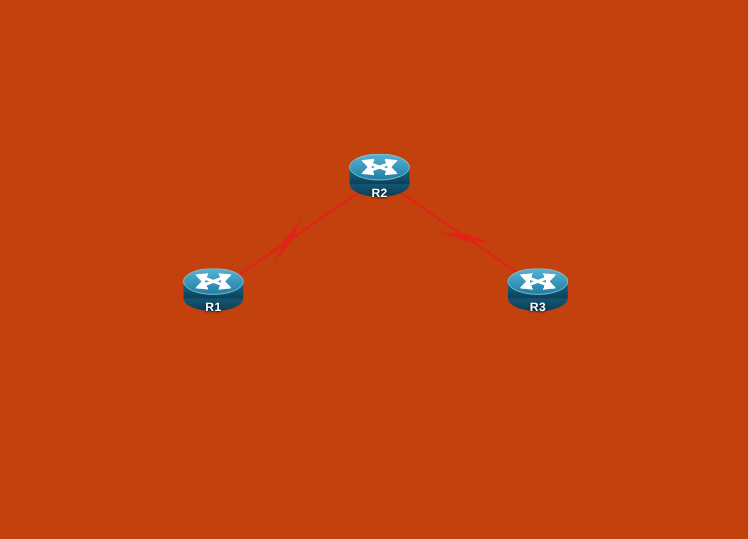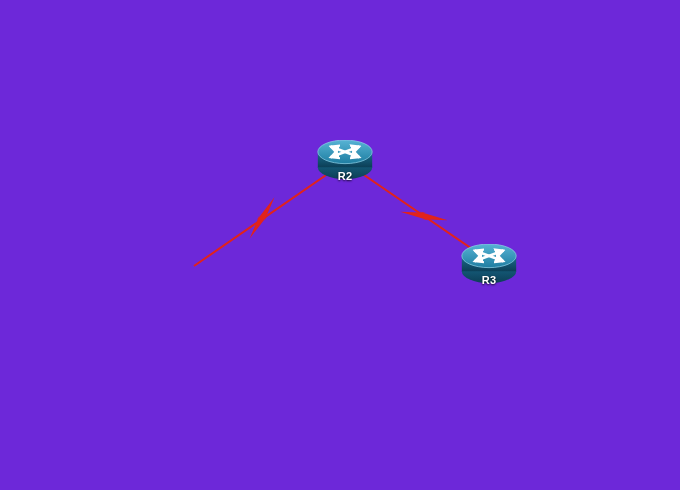--- a/index.html
+++ b/index.html
@@ -5,21 +5,21 @@
   html, body {
     margin: 0;
     padding: 0;
     background: #000000;
     font-family: "Liberation Sans", sans-serif;
   }
   .canvas {
     position: relative;
     width: 680px;
     height: 490px;
-    background: #6d28d9;
+    background: #c2410c;
     overflow: hidden;
   }
   .link-layer {
     position: absolute;
     left: 0;
     top: 0;
     width: 680px;
     height: 490px;
   }
   .node {
@@ -79,20 +79,30 @@
     <svg class="router-icon" viewBox="0 0 64 44">
       <ellipse cx="32" cy="30" rx="30" ry="13" fill="url(#bodyGrad)"></ellipse>
       <rect x="2" y="13" width="60" height="17" fill="url(#bodyGrad)"></rect>
       <ellipse cx="32" cy="13" rx="30" ry="13" fill="url(#topGrad)" stroke="#8fd0e6" stroke-width="0.8"></ellipse>
       <line x1="16" y1="7" x2="48" y2="19" stroke="#ffffff" stroke-width="3" marker-start="url(#arw)" marker-end="url(#arw)"></line>
       <line x1="48" y1="7" x2="16" y2="19" stroke="#ffffff" stroke-width="3" marker-start="url(#arw)" marker-end="url(#arw)"></line>
     </svg>
     <div class="node-label">R2</div>
   </div>
 
+  <div class="node" style="left:165px; top:244px;">
+    <svg class="router-icon" viewBox="0 0 64 44">
+      <ellipse cx="32" cy="30" rx="30" ry="13" fill="url(#bodyGrad)"></ellipse>
+      <rect x="2" y="13" width="60" height="17" fill="url(#bodyGrad)"></rect>
+      <ellipse cx="32" cy="13" rx="30" ry="13" fill="url(#topGrad)" stroke="#8fd0e6" stroke-width="0.8"></ellipse>
+      <line x1="16" y1="7" x2="48" y2="19" stroke="#ffffff" stroke-width="3" marker-start="url(#arw)" marker-end="url(#arw)"></line>
+      <line x1="48" y1="7" x2="16" y2="19" stroke="#ffffff" stroke-width="3" marker-start="url(#arw)" marker-end="url(#arw)"></line>
+    </svg>
+    <div class="node-label">R1</div>
+  </div>
 
   <div class="node" style="left:460px; top:244px;">
     <svg class="router-icon" viewBox="0 0 64 44">
       <ellipse cx="32" cy="30" rx="30" ry="13" fill="url(#bodyGrad)"></ellipse>
       <rect x="2" y="13" width="60" height="17" fill="url(#bodyGrad)"></rect>
       <ellipse cx="32" cy="13" rx="30" ry="13" fill="url(#topGrad)" stroke="#8fd0e6" stroke-width="0.8"></ellipse>
       <line x1="16" y1="7" x2="48" y2="19" stroke="#ffffff" stroke-width="3" marker-start="url(#arw)" marker-end="url(#arw)"></line>
       <line x1="48" y1="7" x2="16" y2="19" stroke="#ffffff" stroke-width="3" marker-start="url(#arw)" marker-end="url(#arw)"></line>
     </svg>
     <div class="node-label">R3</div>

